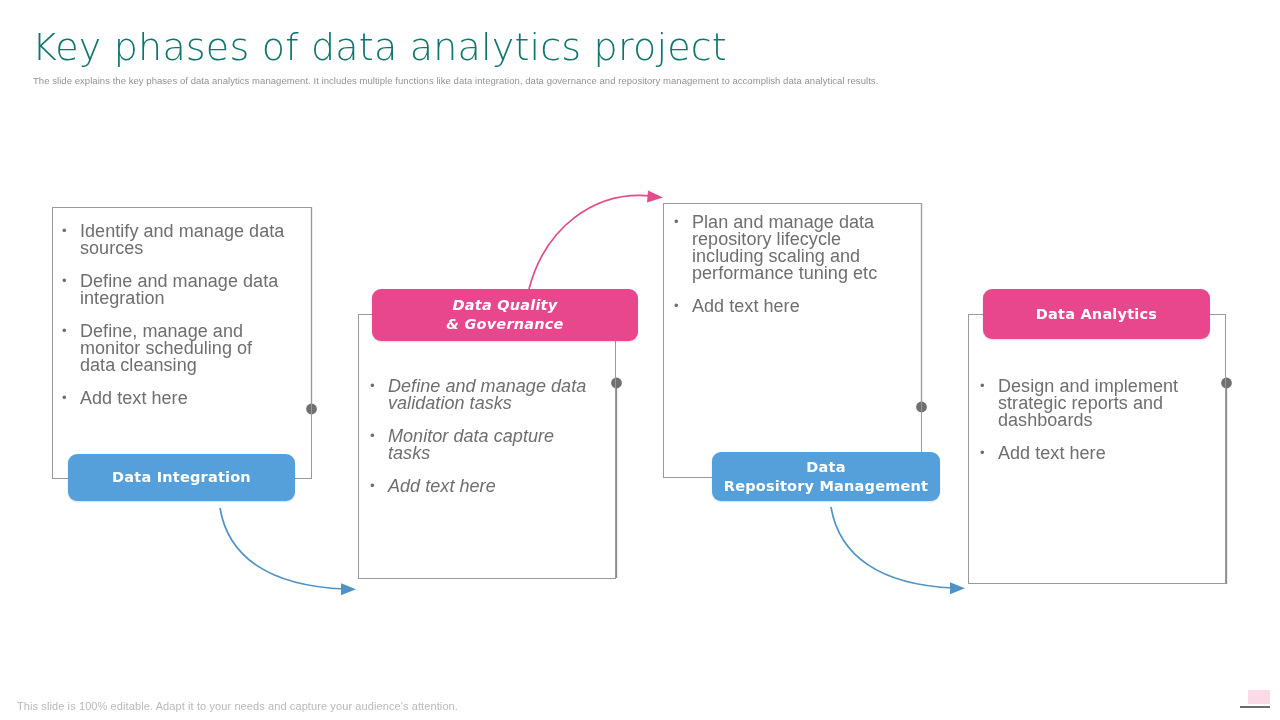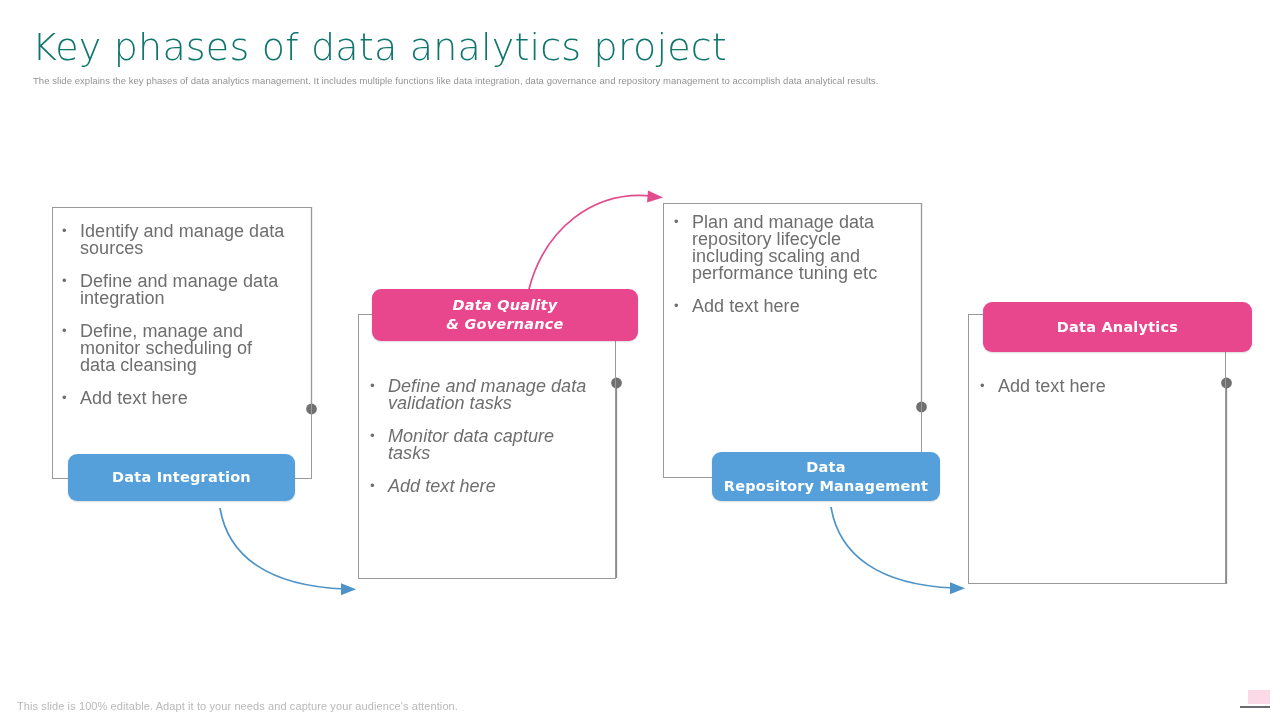--- a/index.html
+++ b/index.html
@@ -234,24 +234,25 @@
     </ul>
 
     <div class="chip blue" style="left:678px; top:452px; width:228px; height:49px;margin-left:34px;">Data
 Repository Management</div>
   </div>
 
   <div class="phase">
     <div class="panel-box" style="left:968px; top:314px; width:258px; height:270px;"></div>
 
     <ul class="bullets" style="left:976px; top:378px; width:245px;">
-      <li>Add text here</li>
-    </ul>
-
-    <div class="chip pink" style="left:983px; top:302px; width:269px; height:50px;">Data Analytics</div>
+      <li>Design and implement strategic reports and dashboards</li>
+      <li>Add text here</li>
+    </ul>
+
+    <div class="chip pink" style="left:983px; top:289px; width:227px; height:50px;">Data Analytics</div>
   </div>
 
 </div>
 
 <div id="footer-note">This slide is 100% editable. Adapt it to your needs and capture your audience's attention.</div>
 
 <div id="corner-mark">
   <div class="swatch"></div>
   <div class="rule"></div>
 </div>

